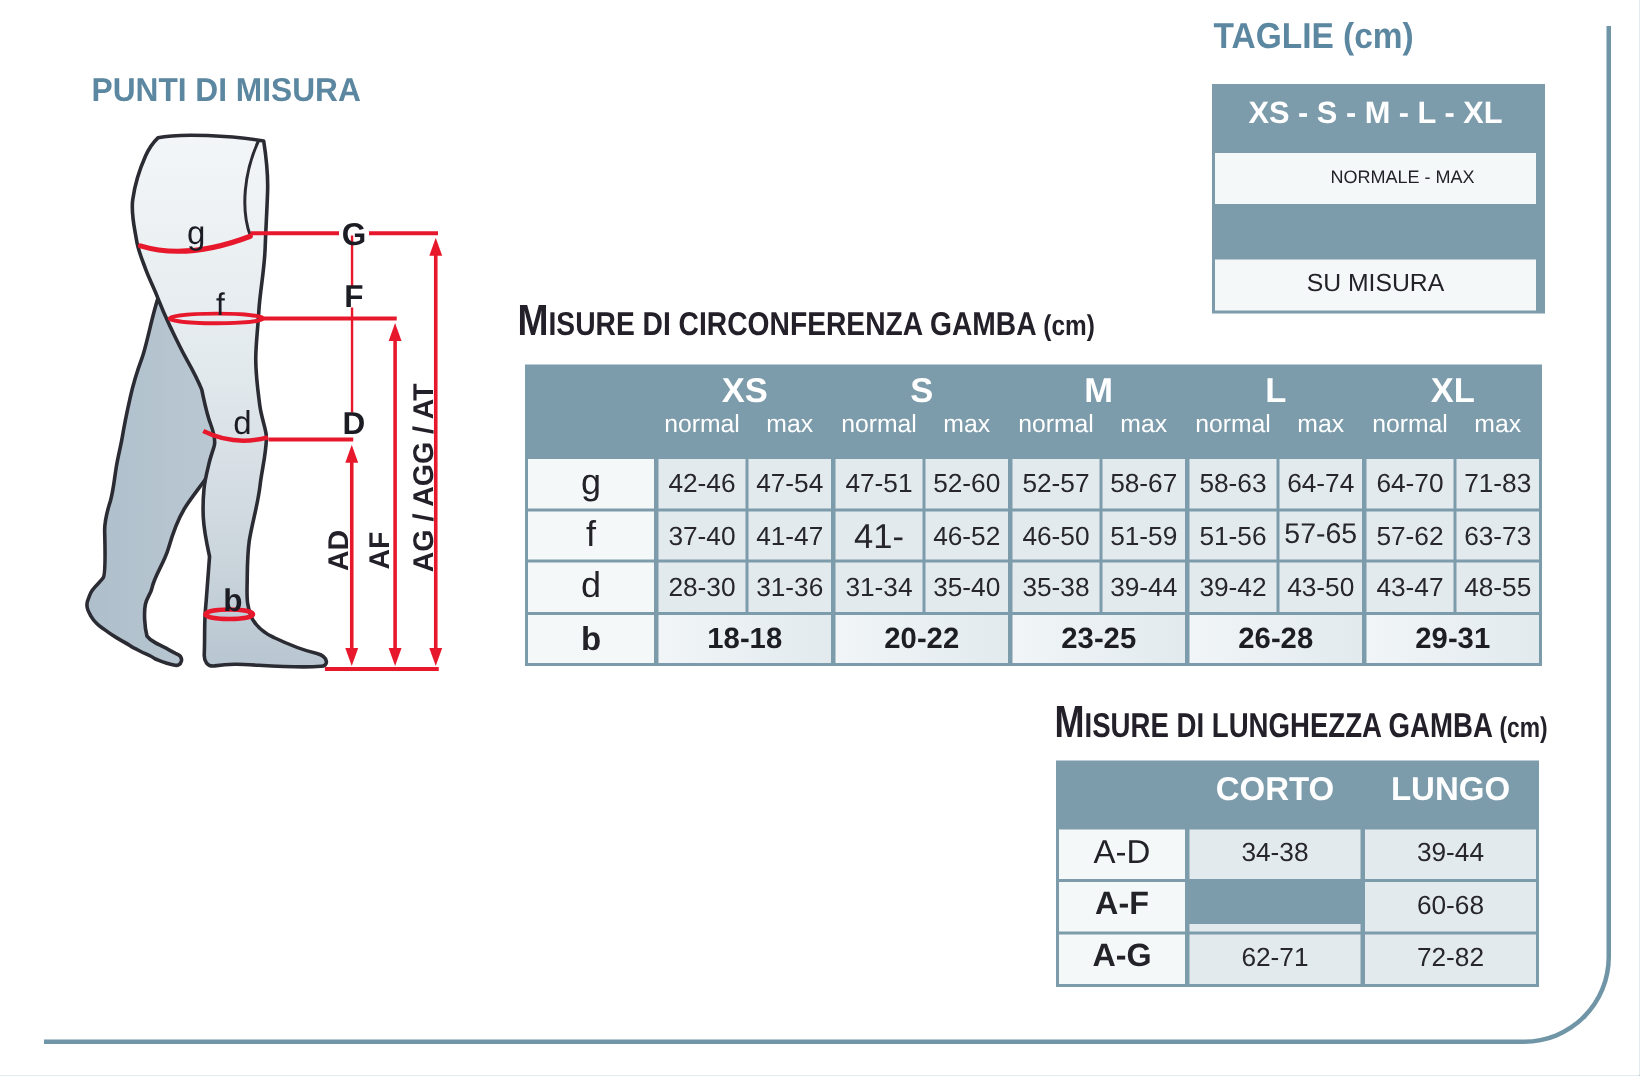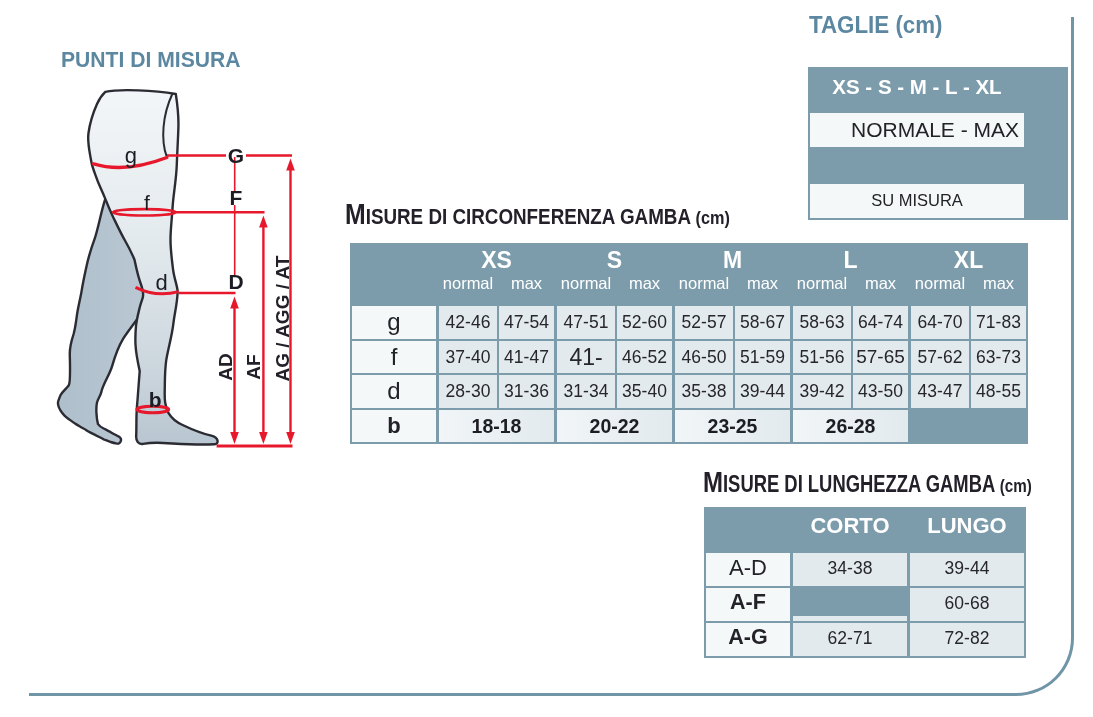--- a/index.html
+++ b/index.html
@@ -160,25 +160,25 @@
   <text x="0" y="0" font-size="19" font-weight="bold" fill="#232029" text-anchor="middle" transform="translate(177,282) rotate(-90)">AD</text>
 
   <text x="0" y="0" font-size="19" font-weight="bold" fill="#232029" text-anchor="middle" transform="translate(204.5,282) rotate(-90)">AF</text>
 
   <text x="0" y="0" font-size="19" font-weight="bold" fill="#232029" text-anchor="middle" transform="translate(233.5,233.5) rotate(-90)">AG / AGG / AT</text>
 </svg>
 </div>
 
 <div class="abs tealtitle" style="left:809px;top:11px;font-size:24px;letter-spacing:0;transform:scaleX(.93);transform-origin:left;">TAGLIE (cm)</div>
 
-<div class="abs grid" style="left:808px;top:67px;width:260px;height:153px;padding:2px;box-sizing:border-box;grid-template-columns:214px;grid-template-rows:42px 2px 33.5px 2px 33.5px 2px 33.5px;">
+<div class="abs grid" style="left:808px;top:56px;width:222px;height:153px;padding:2px;box-sizing:border-box;grid-template-columns:214px;grid-template-rows:42px 2px 33.5px 2px 33.5px 2px 33.5px;">
 
   <div class="hcell" style="grid-row:1;font-weight:bold;font-size:20.5px;line-height:36px;letter-spacing:0;">XS - S - M - L - XL</div>
 
-  <div class="lcell" style="grid-row:3;font-size:21px;line-height:33px;letter-spacing:0;padding-left:36px;">NORMALE - MAX</div>
+  <div class="lcell" style="grid-row:3;font-size:12px;line-height:33px;letter-spacing:0;padding-left:36px;">NORMALE - MAX</div>
 
 
   <div class="lcell" style="grid-row:7;font-size:16.5px;line-height:33px;letter-spacing:0;">SU MISURA</div>
 </div>
 
 <div class="abs" style="left:345px;top:198px;color:#232029;font-weight:bold;white-space:nowrap;transform:scaleX(.855);transform-origin:left;">
   <span style="font-size:29px;">M</span><span style="font-size:22px;">ISURE DI CIRCONFERENZA GAMBA </span><span style="font-size:19px;">(cm)</span>
 </div>
 
 <div class="abs grid" id="maintable" style="left:350px;top:243px;padding:2px;grid-template-columns:84px 3px 58px 2px 55px 3px 58px 2px 55px 3px 58px 2px 55px 3px 58px 2px 55px 3px 58px 2px 55px;grid-template-rows:59px 2px 32.5px 2px 32.5px 2px 32.5px 2px 32px;">
@@ -244,20 +244,21 @@
   <div class="dcell" style="grid-column:15;grid-row:7;font-size:17.5px;line-height:32px;">39-42</div>
   <div class="dcell" style="grid-column:17;grid-row:7;font-size:17.5px;line-height:32px;">43-50</div>
   <div class="dcell" style="grid-column:19;grid-row:7;font-size:17.5px;line-height:32px;">43-47</div>
   <div class="dcell" style="grid-column:21;grid-row:7;font-size:17.5px;line-height:32px;">48-55</div>
 
   <div class="lcell" style="grid-column:1;grid-row:9;font-size:22px;line-height:31px;font-weight:bold;">b</div>
   <div class="bcell" style="grid-column:3/6;grid-row:9;font-size:19.5px;line-height:32px;">18-18</div>
   <div class="bcell" style="grid-column:7/10;grid-row:9;font-size:19.5px;line-height:32px;">20-22</div>
   <div class="bcell" style="grid-column:11/14;grid-row:9;font-size:19.5px;line-height:32px;">23-25</div>
   <div class="bcell" style="grid-column:15/18;grid-row:9;font-size:19.5px;line-height:32px;">26-28</div>
+  <div class="bcell" style="grid-column:19/22;grid-row:9;font-size:19.5px;line-height:32px;">29-31</div>
 </div>
 
 <div class="abs" style="left:703px;top:465px;color:#232029;font-weight:bold;white-space:nowrap;transform:scaleX(.80);transform-origin:left;">
   <span style="font-size:30px;">M</span><span style="font-size:23px;">ISURE DI LUNGHEZZA GAMBA </span><span style="font-size:19px;">(cm)</span>
 </div>
 
 <div class="abs grid" style="left:704px;top:507px;padding:2px;grid-template-columns:84px 3px 114px 3px 114px;grid-template-rows:42px 2px 33px 2px 33px 2px 33px;">
 
   <div class="hcell" style="grid-column:1;grid-row:1;"></div>
   <div class="hcell" style="grid-column:3;grid-row:1;font-weight:bold;font-size:22px;line-height:34px;">CORTO</div>

